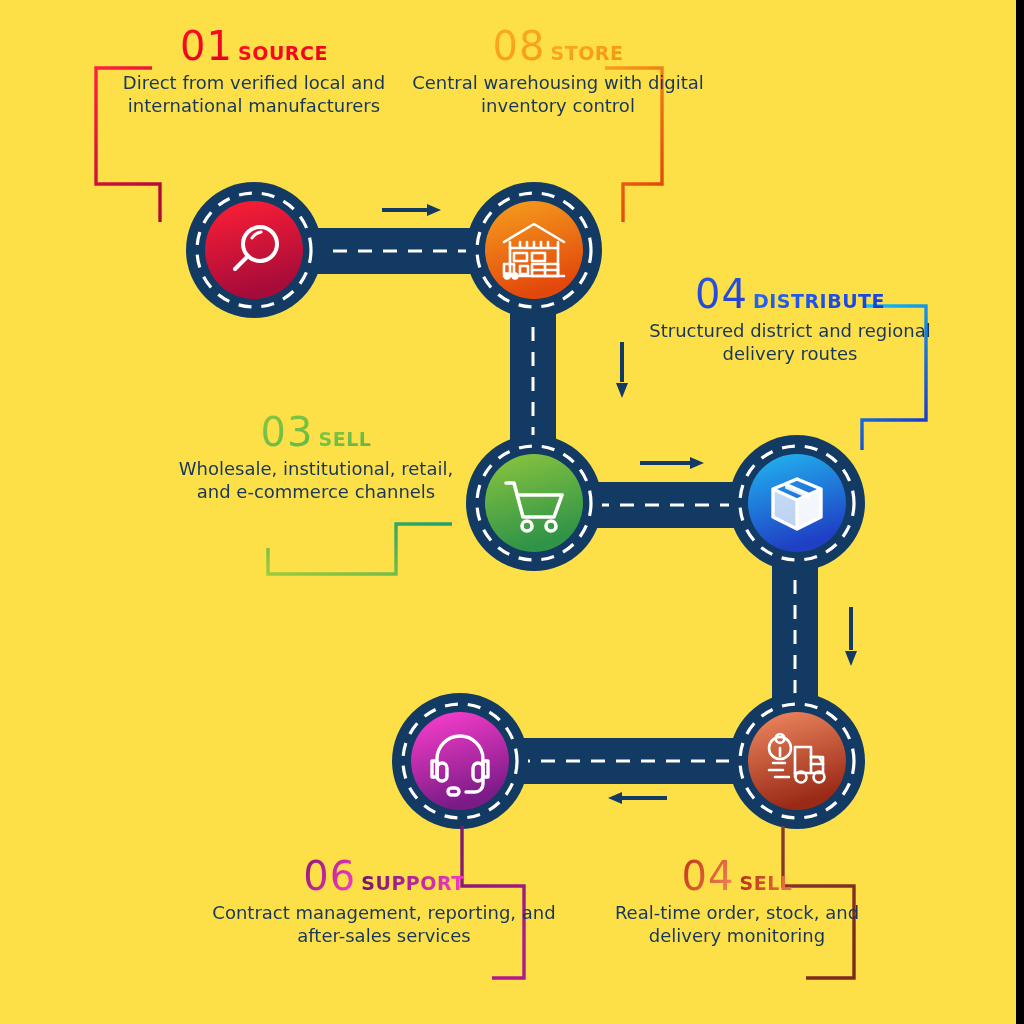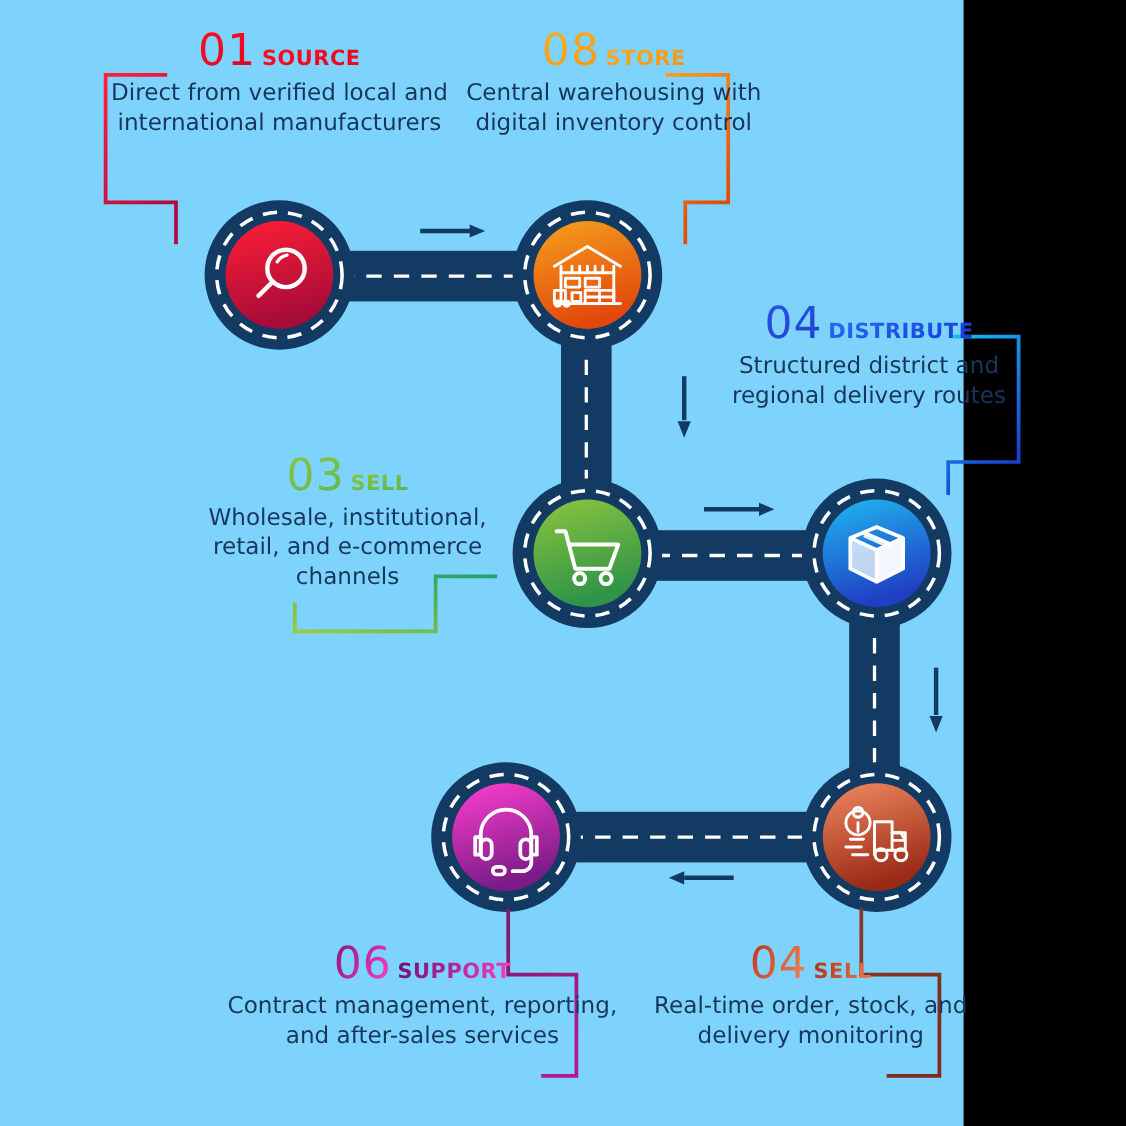--- a/index.html
+++ b/index.html
@@ -1,23 +1,23 @@
 <!DOCTYPE html>
 <html><head>
 <meta charset="utf-8">
 <style>
   html,body{margin:0;padding:0;background:#000;}
   body{width:1024px;height:1024px;overflow:hidden;
        font-family:"DejaVu Sans","Liberation Sans",sans-serif;}
-  #stage{position:relative;width:876px;height:1024px;background:#7dd3fc;}
+  #stage{position:relative;width:1016px;height:1024px;background:#fde047;}
   #stage svg{position:absolute;top:0;left:0;}
   .blk{position:absolute;text-align:center;}
   .num{font-size:40px;font-weight:400;line-height:1;letter-spacing:1px;}
   .ttl{font-size:19px;font-weight:700;line-height:1.15;letter-spacing:.5px;margin-top:2px;}
-  .dsc{font-size:21px;line-height:1.28;color:#17365c;margin-top:5px;font-weight:400;}
+  .dsc{font-size:18px;line-height:1.28;color:#17365c;margin-top:5px;font-weight:400;}
   .grad{background-clip:text;-webkit-background-clip:text;color:transparent;
         -webkit-text-fill-color:transparent;display:inline-block;}
 </style>
 </head>
 <body>
 
 <div id="stage">
 
 <svg width="1024" height="1024" viewBox="0 0 1024 1024">
   <defs>

